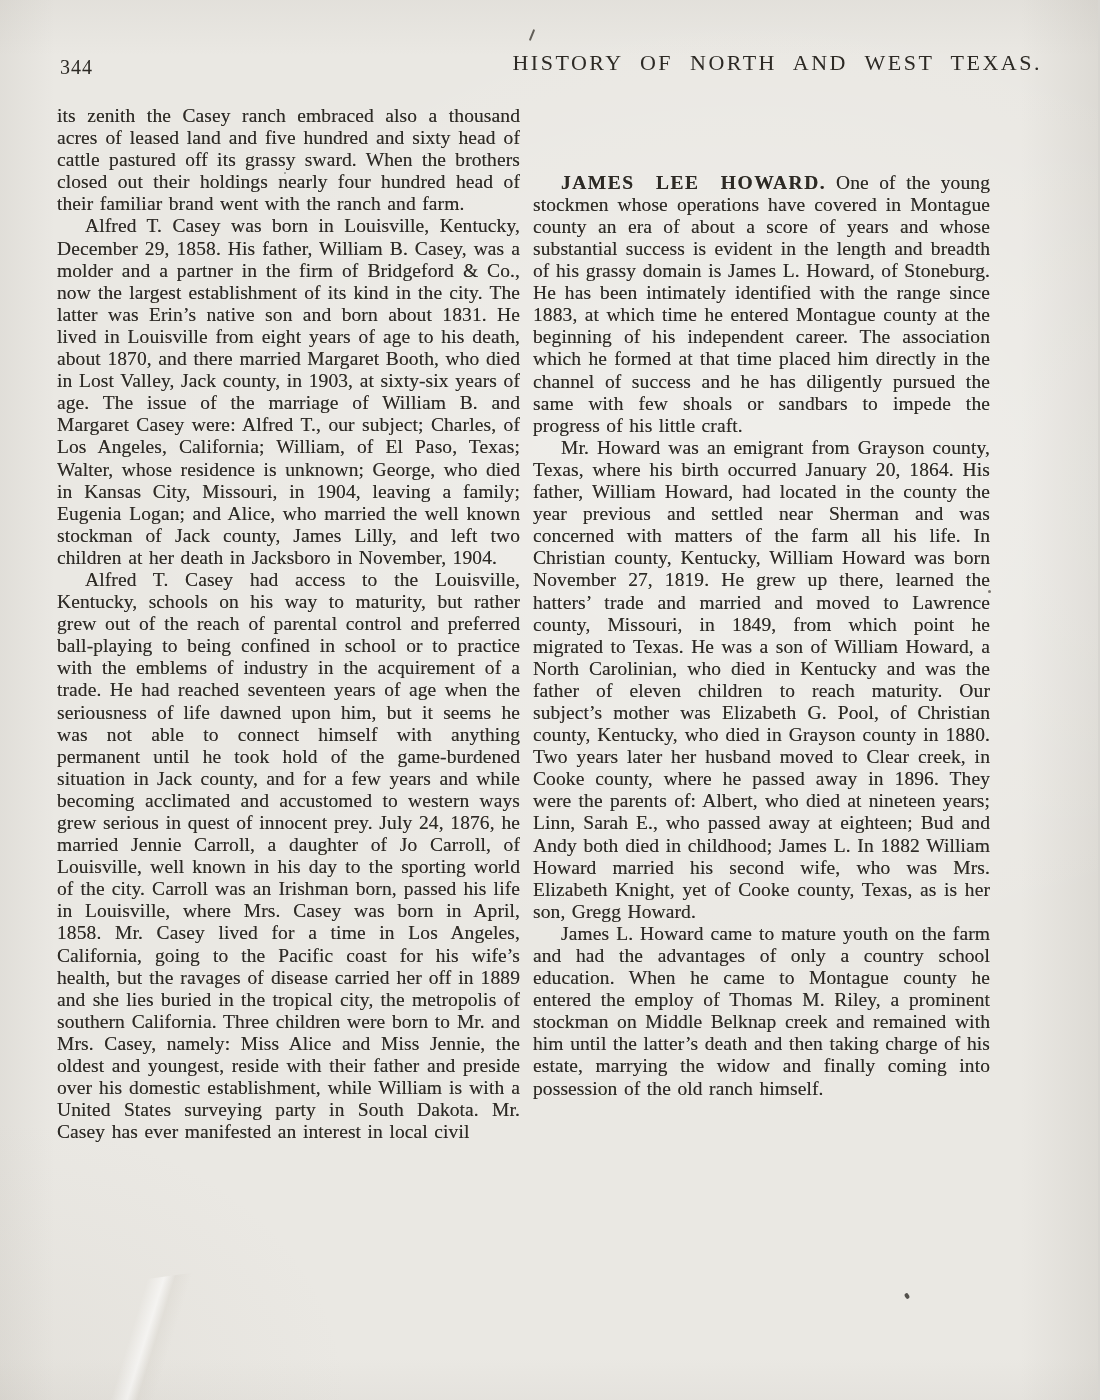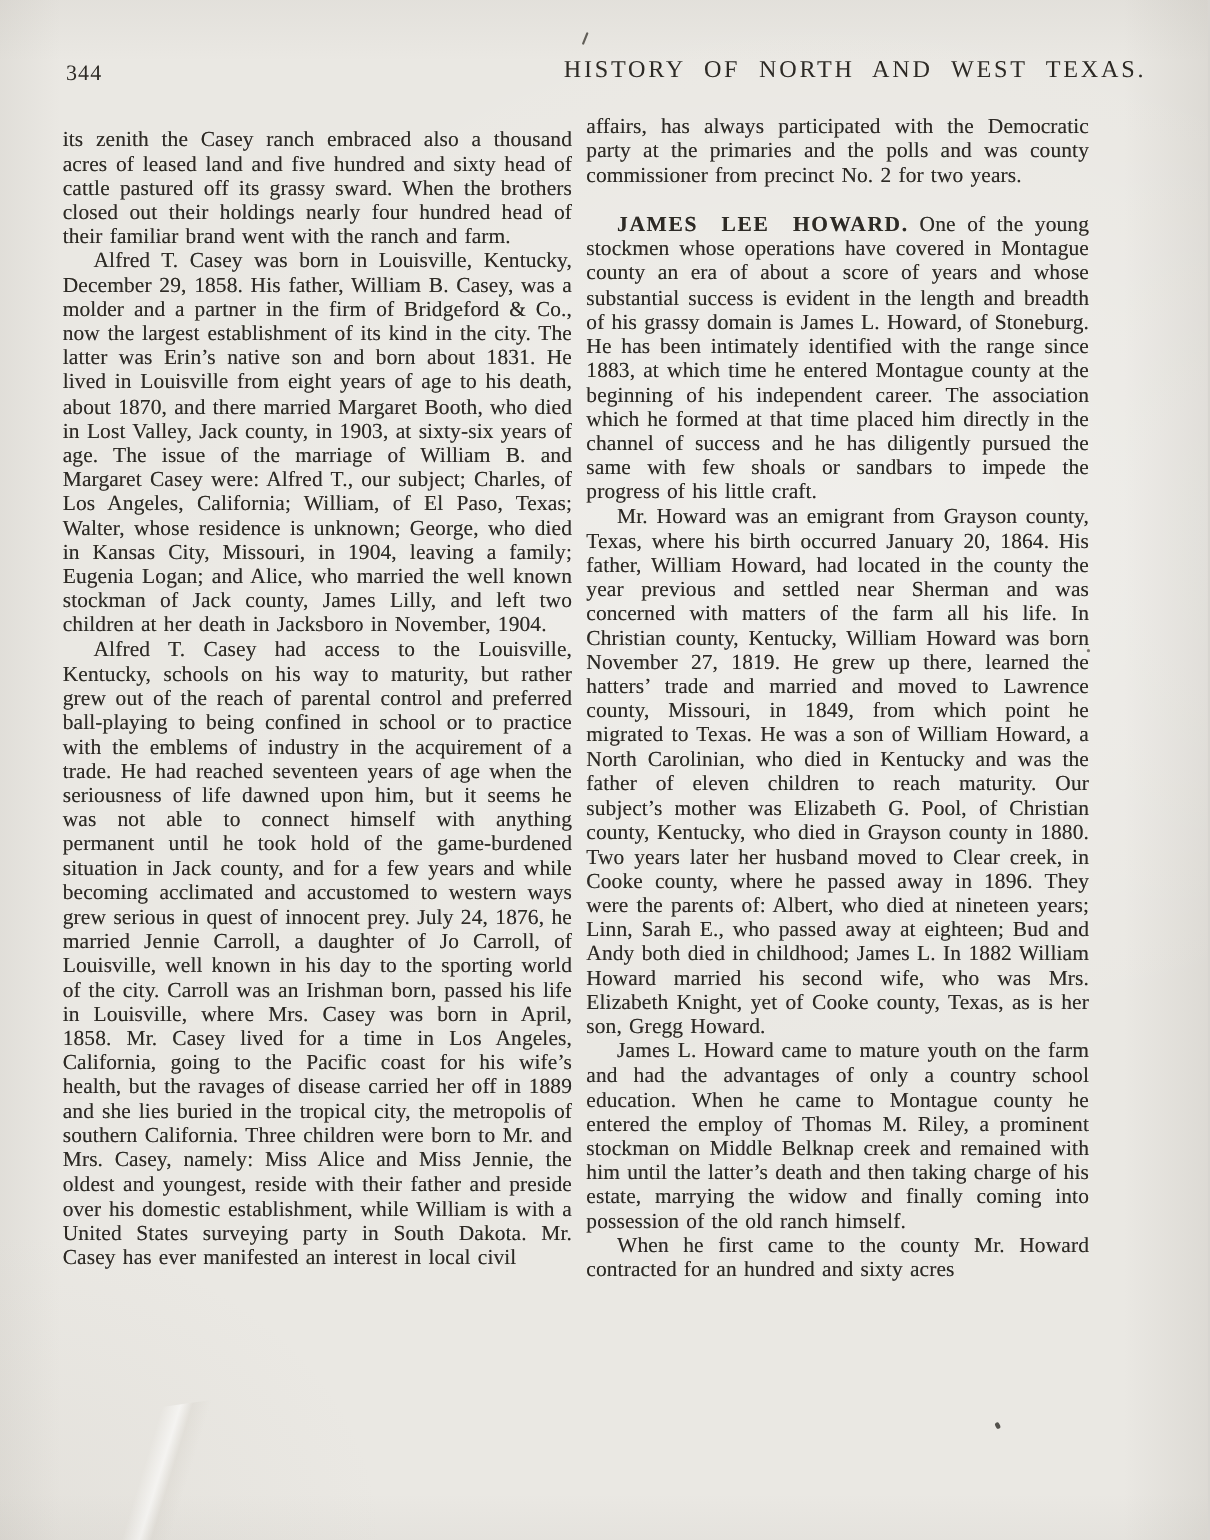--- a/index.html
+++ b/index.html
@@ -125,25 +125,23 @@
     <h1 class="running-title">HISTORY OF NORTH AND WEST TEXAS.</h1>
   </header>
 
   <main class="columns">
     <section class="col col-left">
         <p class="">its zenith the Casey ranch embraced also a thousand acres of leased land and five hundred and sixty head of cattle pastured off its grassy sward. When the brothers closed out their holdings nearly four hundred head of their familiar brand went with the ranch and farm.</p>
         <p class="indent">Alfred T. Casey was born in Louisville, Kentucky, December 29, 1858. His father, William B. Casey, was a molder and a partner in the firm of Bridgeford &amp; Co., now the largest establishment of its kind in the city. The latter was Erin’s native son and born about 1831. He lived in Louisville from eight years of age to his death, about 1870, and there married Margaret Booth, who died in Lost Valley, Jack county, in 1903, at sixty-six years of age. The issue of the marriage of William B. and Margaret Casey were: Alfred T., our subject; Charles, of Los Angeles, California; William, of El Paso, Texas; Walter, whose residence is unknown; George, who died in Kansas City, Missouri, in 1904, leaving a family; Eugenia Logan; and Alice, who married the well known stockman of Jack county, James Lilly, and left two children at her death in Jacksboro in November, 1904.</p>
         <p class="indent">Alfred T. Casey had access to the Louisville, Kentucky, schools on his way to maturity, but rather grew out of the reach of parental control and preferred ball-playing to being confined in school or to practice with the emblems of industry in the acquirement of a trade. He had reached seventeen years of age when the seriousness of life dawned upon him, but it seems he was not able to connect himself with anything permanent until he took hold of the game-burdened situation in Jack county, and for a few years and while becoming acclimated and accustomed to western ways grew serious in quest of innocent prey. July 24, 1876, he married Jennie Carroll, a daughter of Jo Carroll, of Louisville, well known in his day to the sporting world of the city. Carroll was an Irishman born, passed his life in Louisville, where Mrs. Casey was born in April, 1858. Mr. Casey lived for a time in Los Angeles, California, going to the Pacific coast for his wife’s health, but the ravages of disease carried her off in 1889 and she lies buried in the tropical city, the metropolis of southern California. Three children were born to Mr. and Mrs. Casey, namely: Miss Alice and Miss Jennie, the oldest and youngest, reside with their father and preside over his domestic establishment, while William is with a United States surveying party in South Dakota. Mr. Casey has ever manifested an interest in local civil</p>
       </section>
     <section class="col col-right">
-        <p class="">affairs, has always participated with the Democratic party at the primaries and the polls and was county commissioner from precinct No. 2 for two years.</p>
         <p class="indent section-start"><span class="lead">JAMES LEE HOWARD.</span> One of the young stockmen whose operations have covered in Montague county an era of about a score of years and whose substantial success is evident in the length and breadth of his grassy domain is James L. Howard, of Stoneburg. He has been intimately identified with the range since 1883, at which time he entered Montague county at the beginning of his independent career. The association which he formed at that time placed him directly in the channel of success and he has diligently pursued the same with few shoals or sandbars to impede the progress of his little craft.</p>
         <p class="indent">Mr. Howard was an emigrant from Grayson county, Texas, where his birth occurred January 20, 1864. His father, William Howard, had located in the county the year previous and settled near Sherman and was concerned with matters of the farm all his life. In Christian county, Kentucky, William Howard was born November 27, 1819. He grew up there, learned the hatters’ trade and married and moved to Lawrence county, Missouri, in 1849, from which point he migrated to Texas. He was a son of William Howard, a North Carolinian, who died in Kentucky and was the father of eleven children to reach maturity. Our subject’s mother was Elizabeth G. Pool, of Christian county, Kentucky, who died in Grayson county in 1880. Two years later her husband moved to Clear creek, in Cooke county, where he passed away in 1896. They were the parents of: Albert, who died at nineteen years; Linn, Sarah E., who passed away at eighteen; Bud and Andy both died in childhood; James L. In 1882 William Howard married his second wife, who was Mrs. Elizabeth Knight, yet of Cooke county, Texas, as is her son, Gregg Howard.</p>
         <p class="indent">James L. Howard came to mature youth on the farm and had the advantages of only a country school education. When he came to Montague county he entered the employ of Thomas M. Riley, a prominent stockman on Middle Belknap creek and remained with him until the latter’s death and then taking charge of his estate, marrying the widow and finally coming into possession of the old ranch himself.</p>
-        <p class="indent">When he first came to the county Mr. Howard contracted for an hundred and sixty acres</p>
       </section>
   </main>
 
   <div class="crease"></div>
   <div class="speck speck-slash"></div>
   <div class="speck speck-dot1"></div>
   <div class="speck speck-dot2"></div>
   <div class="speck speck-dot3"></div>
 
 </div>

